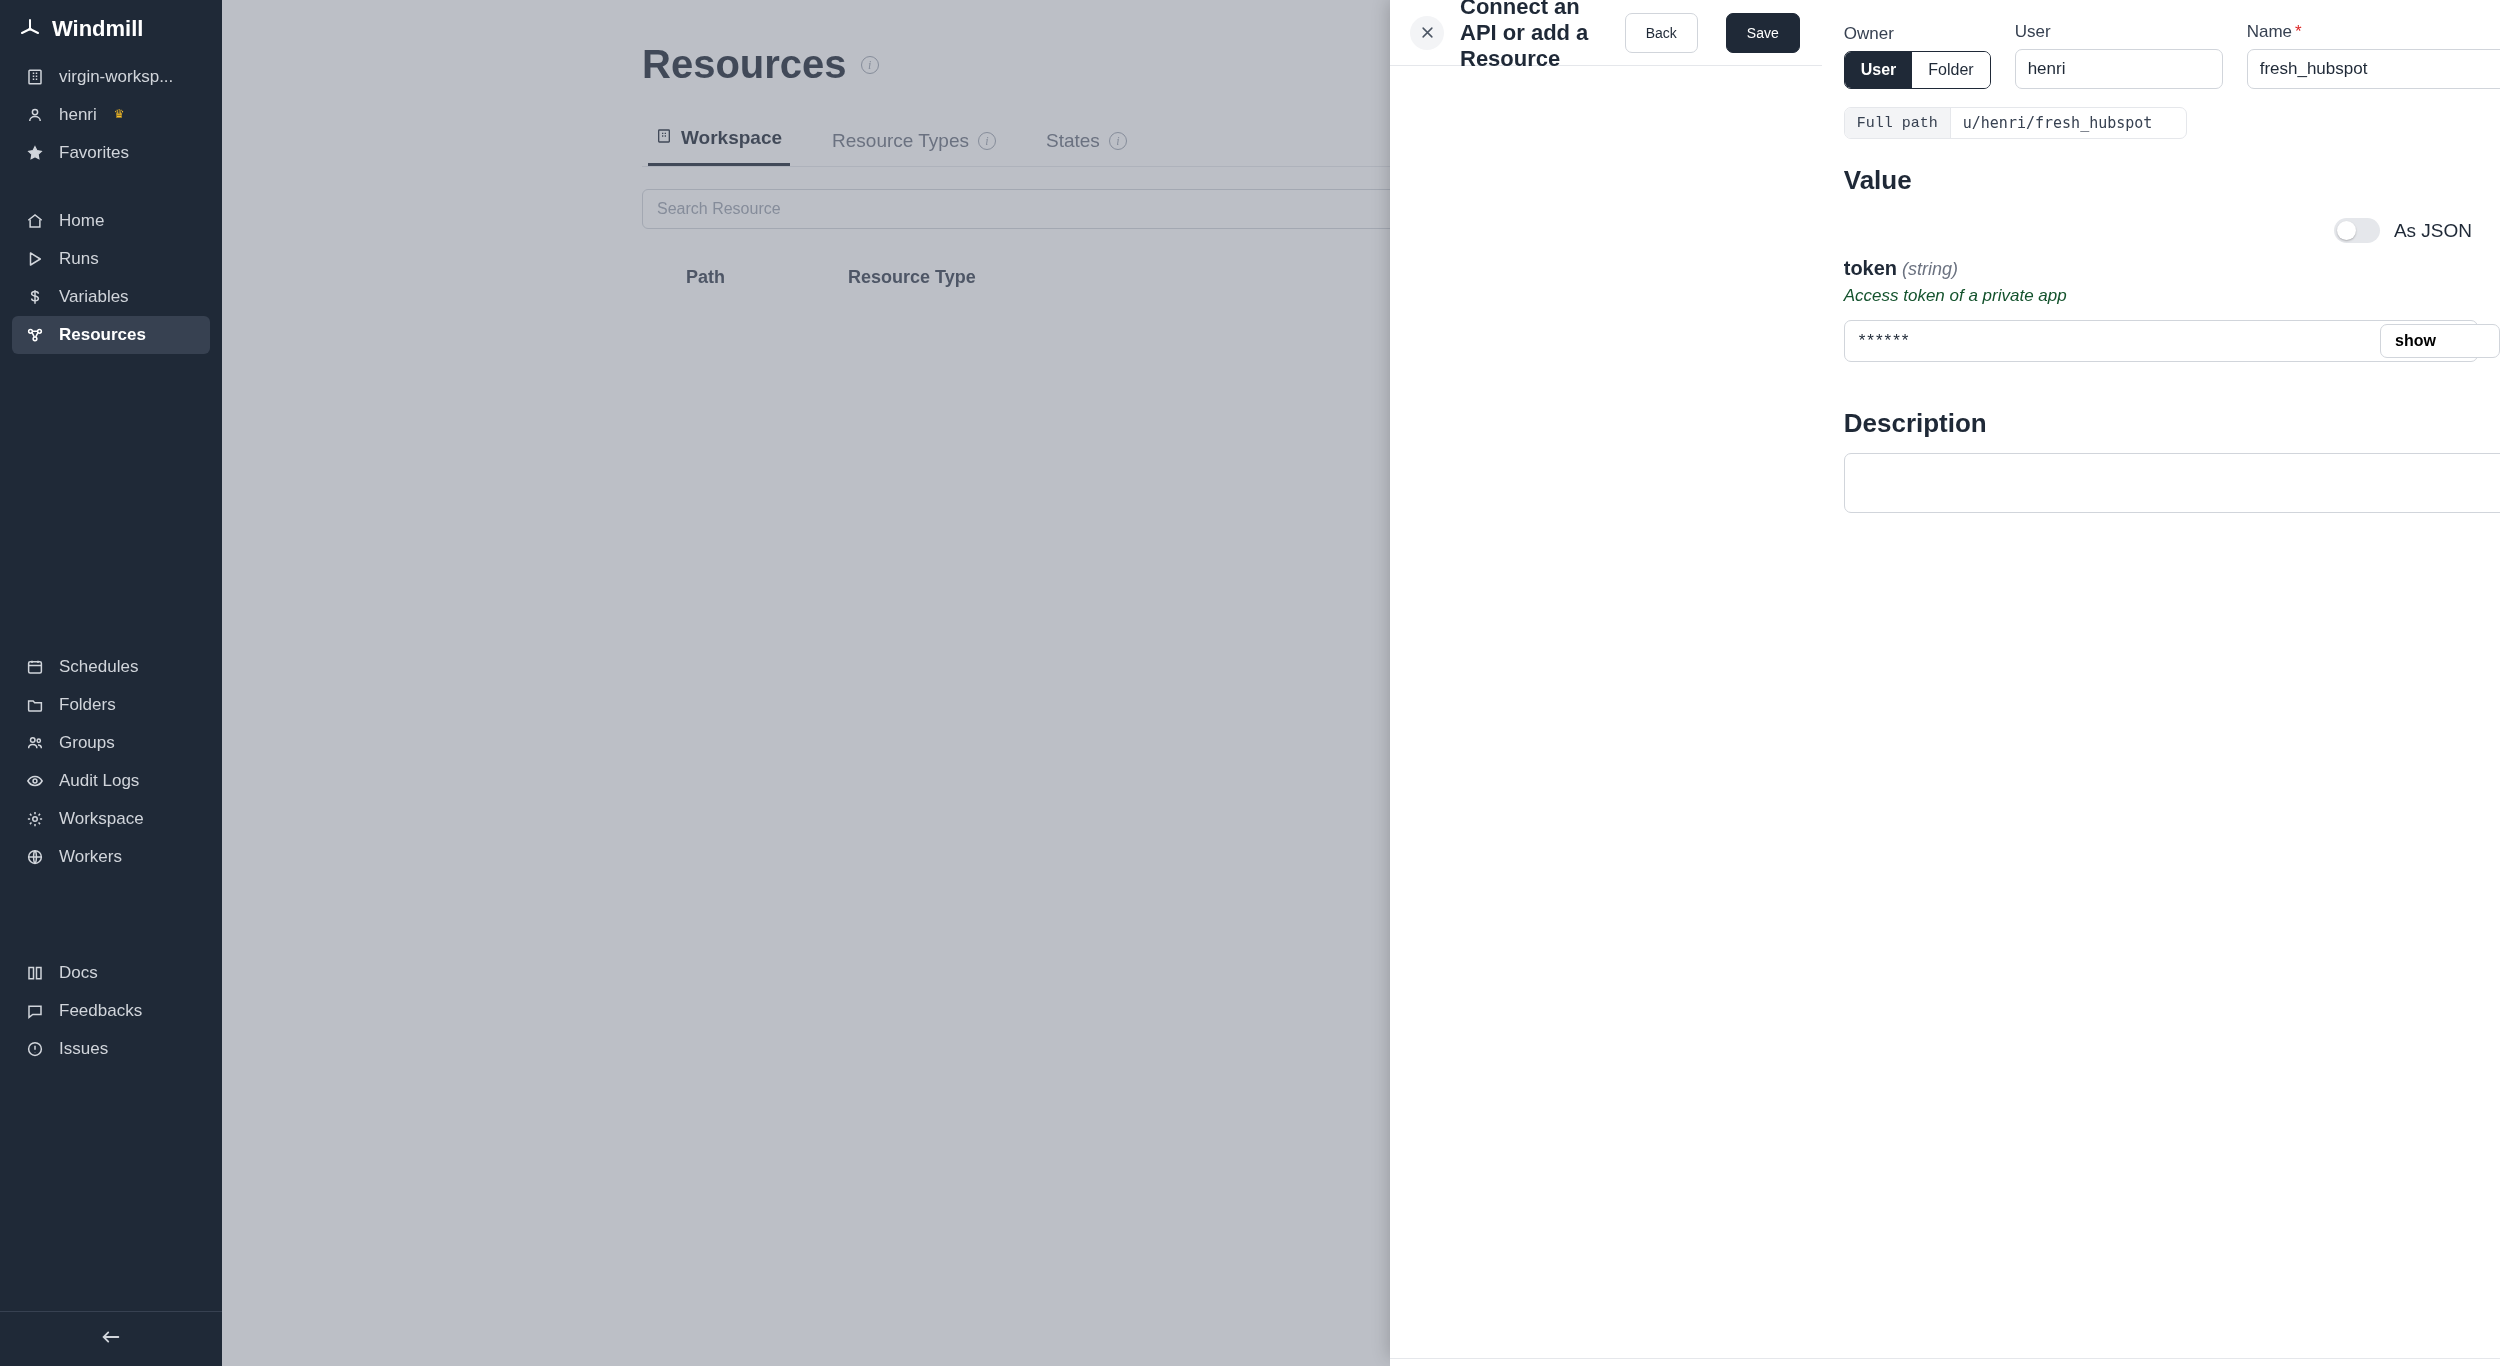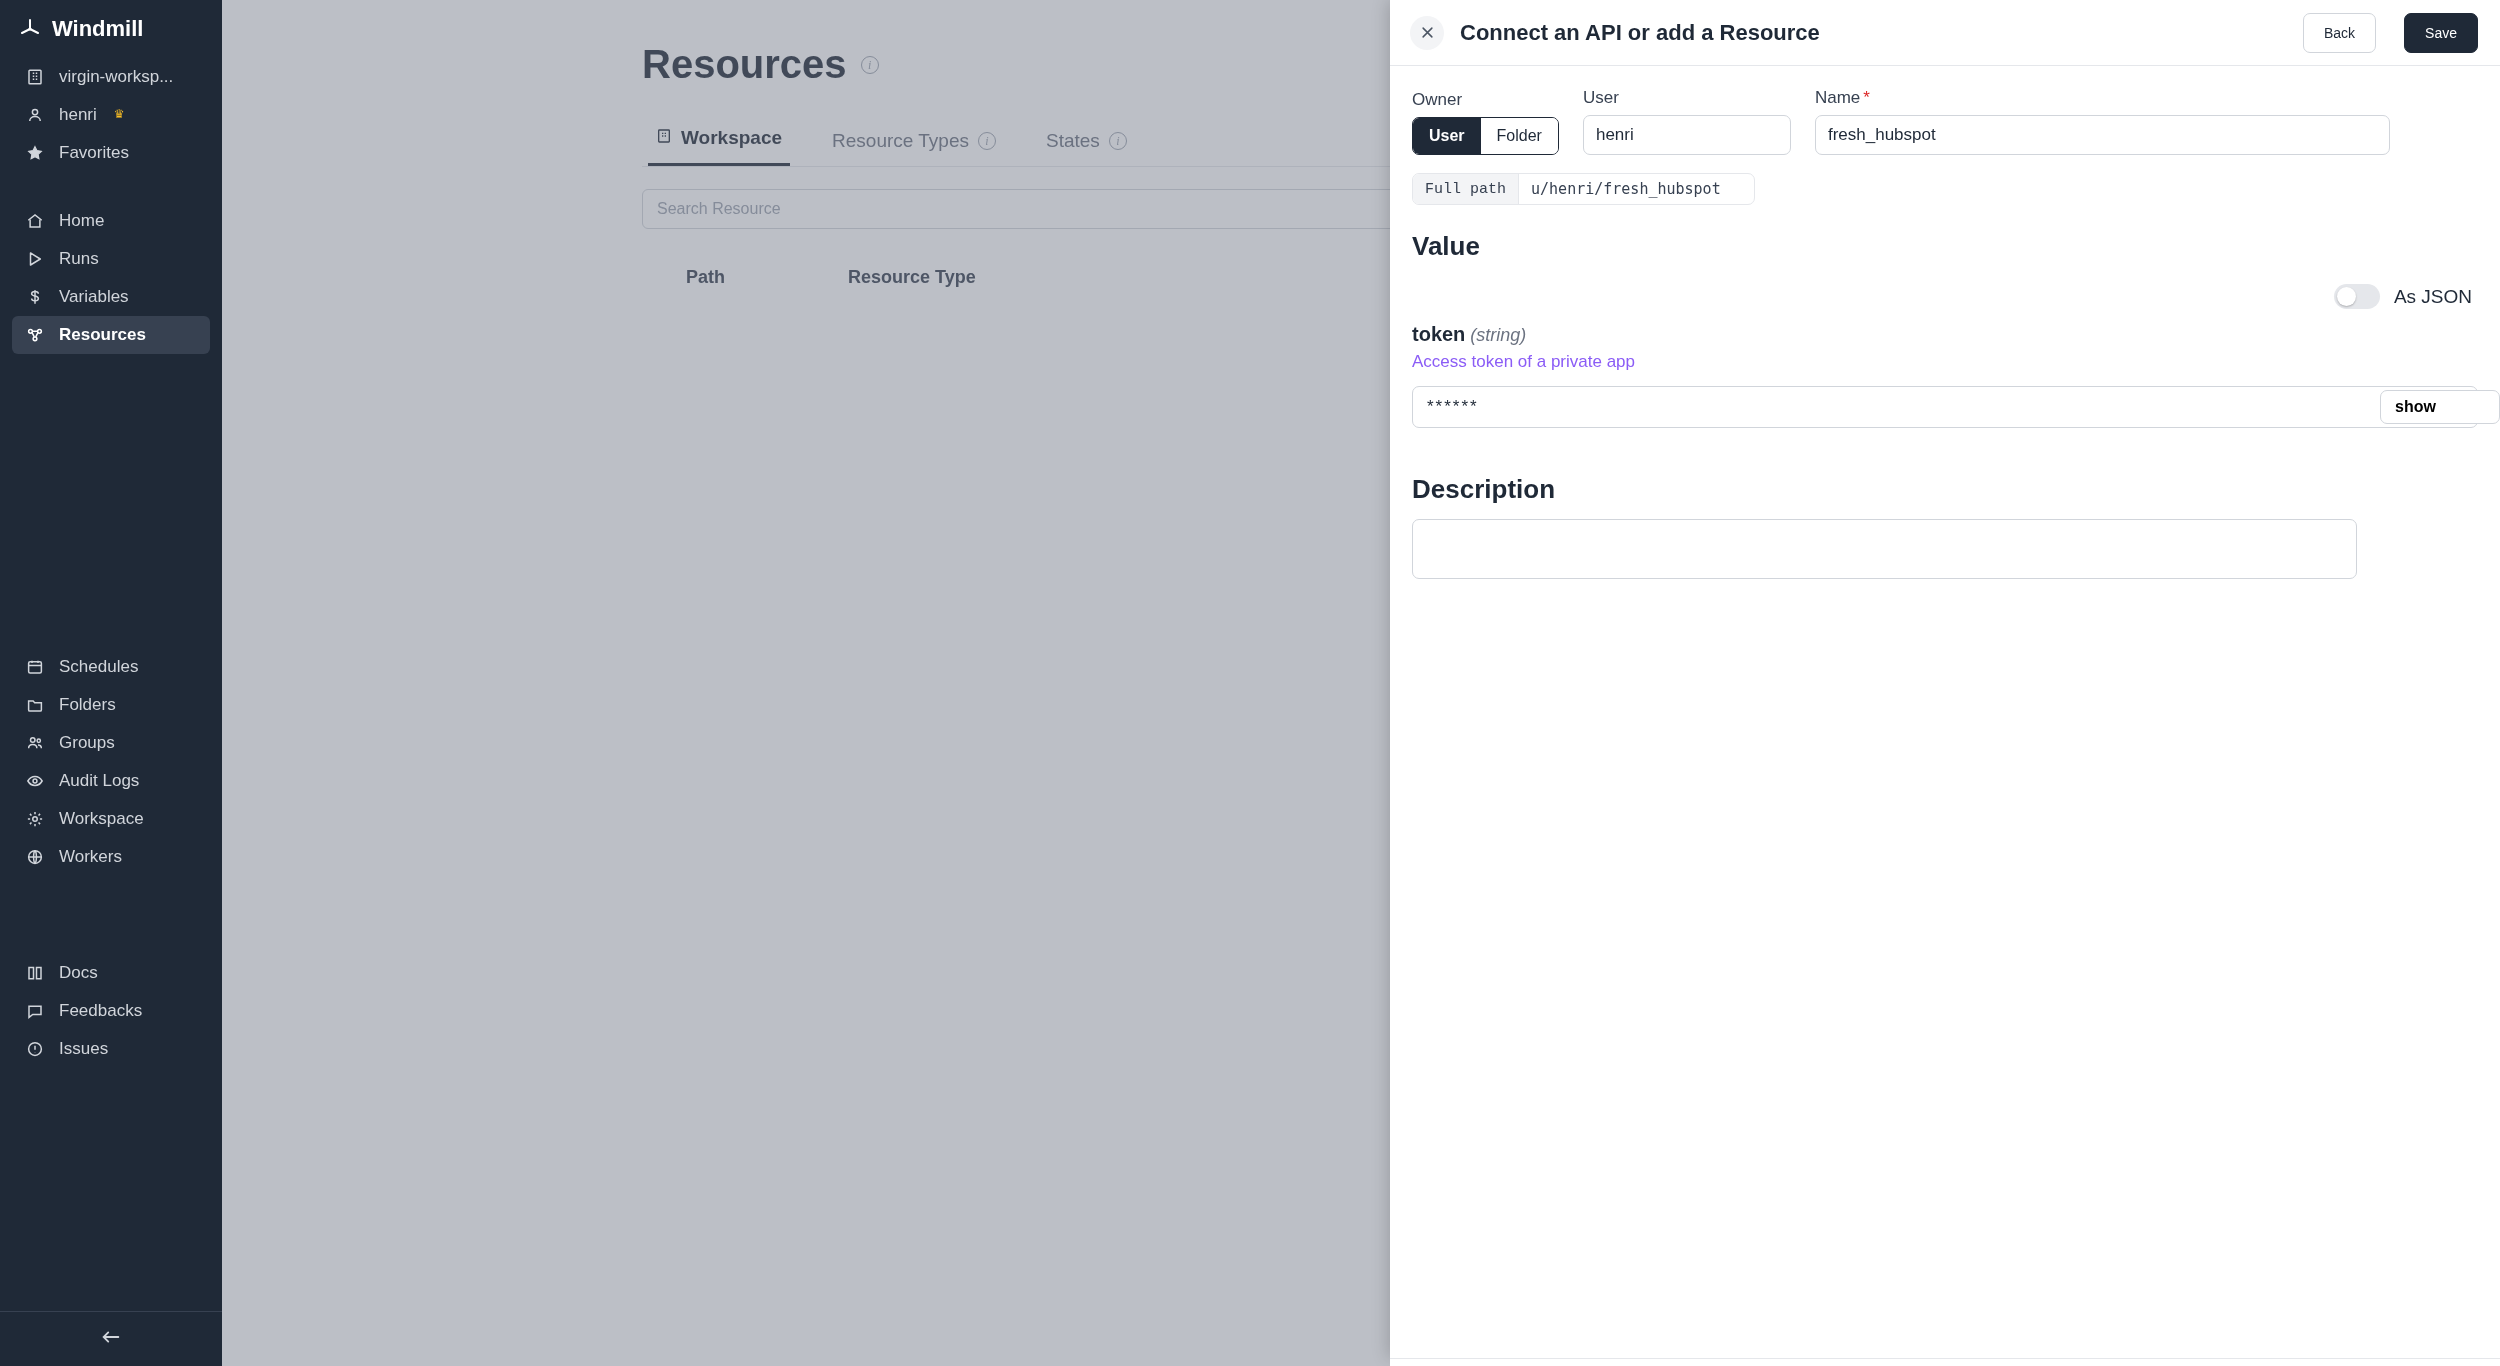--- a/index.html
+++ b/index.html
@@ -161,21 +161,21 @@
 
   
   .drawer {
     position: absolute;
     left: 1390px; top: 0;
     width: 1110px; height: 1358px;
     background: #ffffff;
     z-index: 20;
     box-shadow: -2px 0 16px rgba(0,0,0,0.18);
     display: flex;
-    flex-direction: column;
+    flex-direction: row;
   }
   .drawer-header {
     height: 66px;
     border-bottom: 1px solid #e5e7eb;
     display: flex;
     align-items: center;
     padding: 0 22px 0 20px;
     gap: 16px;
   }
   .close-btn {
@@ -336,21 +336,22 @@
   }
   .prop-type {
     font-style: italic;
     font-weight: normal;
     color: #6b7280;
     font-size: 18px;
     margin-left: 5px;
   }
   .prop-desc {
     font-size: 17px;
-    color: #8b5cf6;
+    font-style: italic;
+    color: #14532d;
     margin-top: 6px;
   }
   .secret-row {
     position: relative;
     margin-top: 14px;
     display: flex;
     align-items: center;
   }
   .secret-input {
     flex: 1 1 auto;

